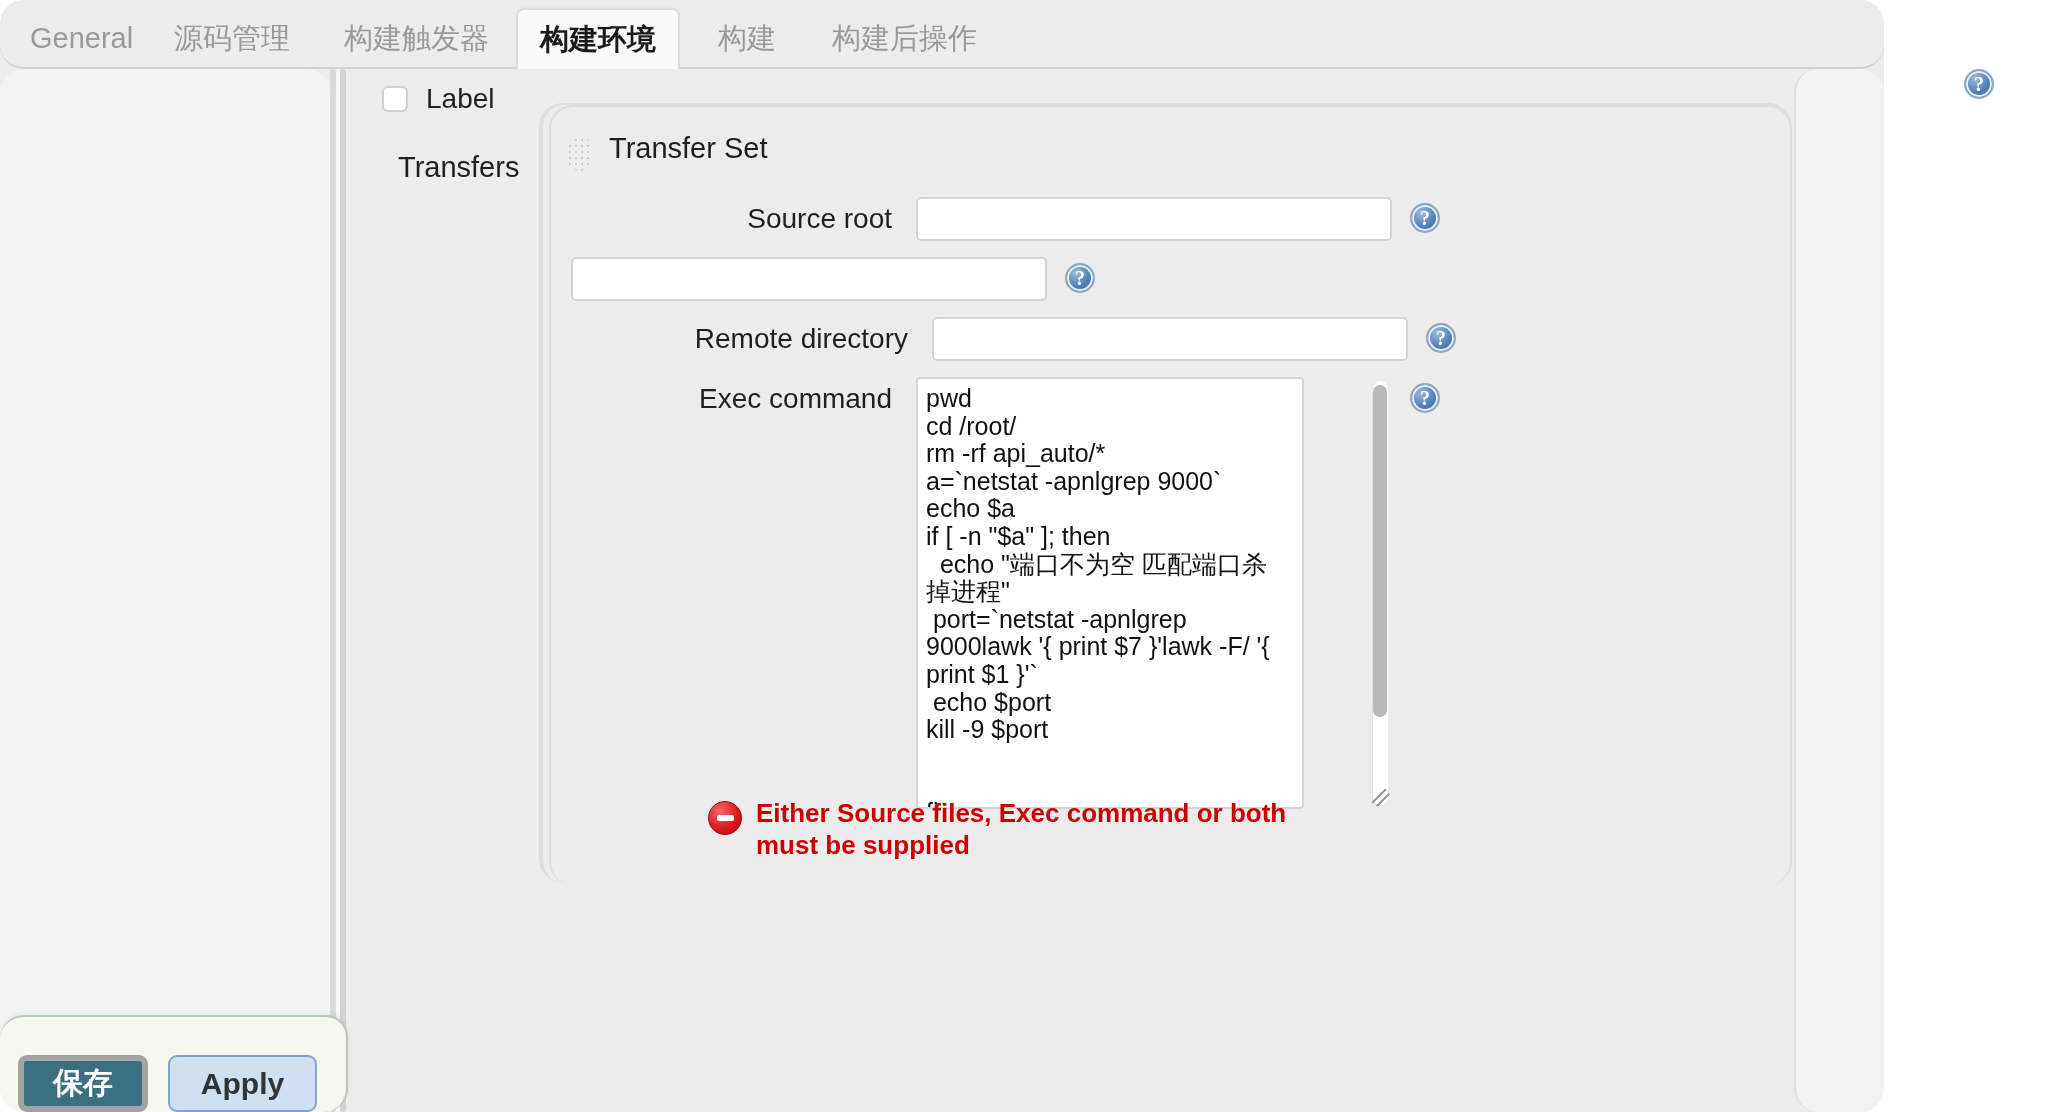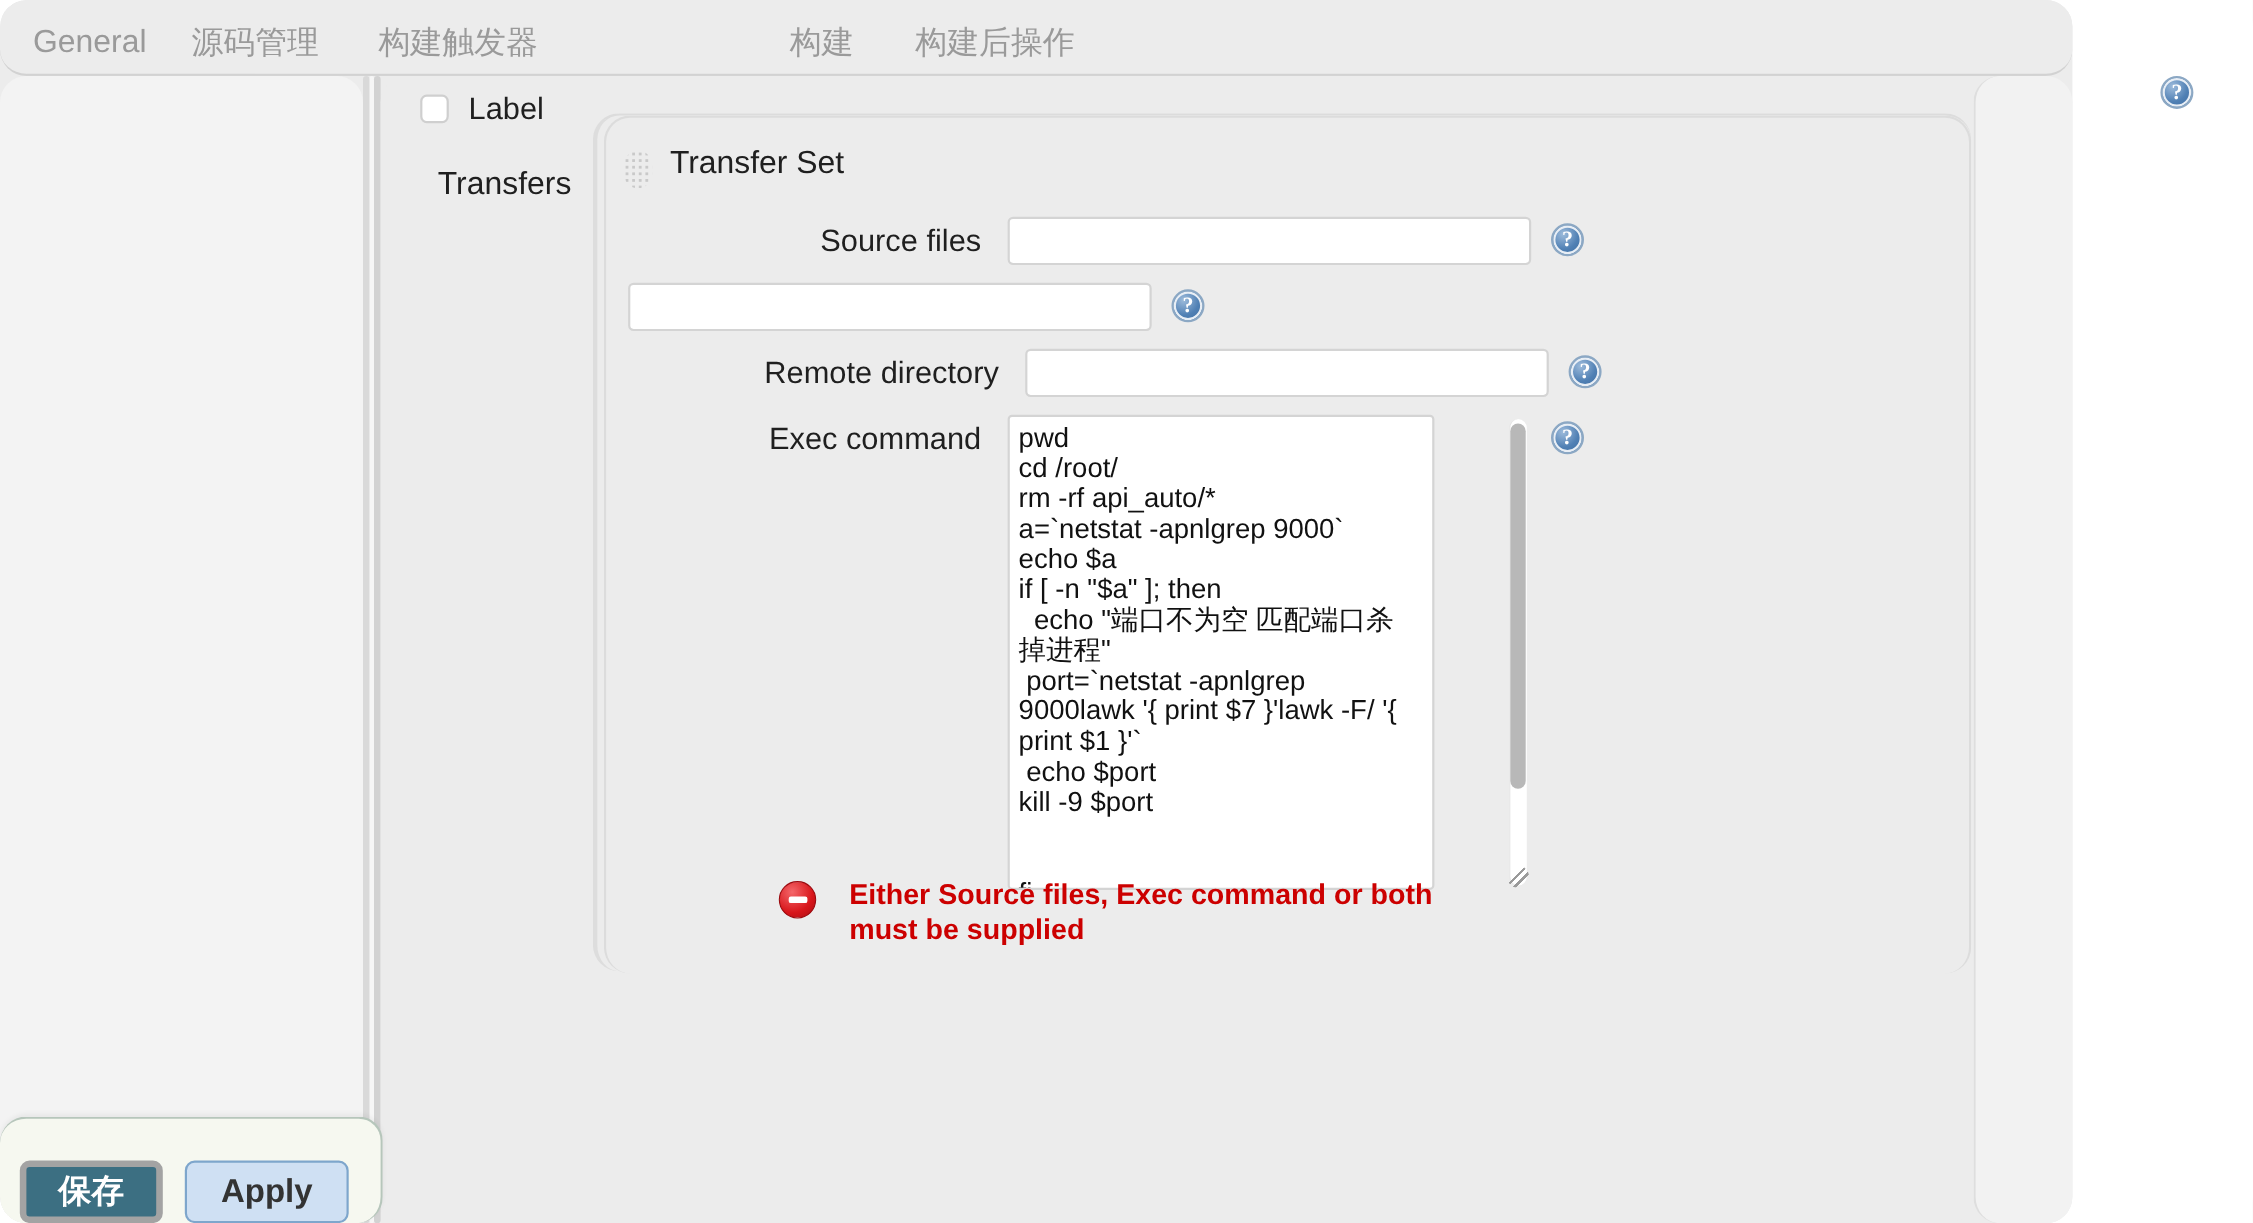--- a/index.html
+++ b/index.html
@@ -222,21 +222,21 @@
     width: 20px; height: 20px;
     background:
       linear-gradient(135deg, transparent 0 42%, #9a9a9a 42% 50%, transparent 50% 68%),
       linear-gradient(135deg, transparent 0 62%, #9a9a9a 62% 70%, transparent 70%);
     cursor: nwse-resize;
   }
 
   
   #error-row {
     position: absolute; left: 362px; top: 728px;
-    display: flex; align-items: flex-start; gap: 30px;
+    display: flex; align-items: flex-start; gap: 14px;
     width: 640px;
   }
   #error-icon {
     width: 34px; height: 34px; flex: none;
     margin-top: 4px;
     border-radius: 50%;
     background: radial-gradient(circle at 35% 28%, #f4676a 0%, #d8161b 60%, #a90d12 100%);
     border: 1px solid #9c0a0f;
     display: flex; align-items: center; justify-content: center;
   }
@@ -288,20 +288,21 @@
 </head>
 <body>
 
 <div id="page">
   <div id="app">
 
     <div id="tabbar">
       <div class="tab" style="left:8px;">General</div>
       <div class="tab" style="left:152px;">源码管理</div>
       <div class="tab" style="left:322px;">构建触发器</div>
+      <div class="tab active" style="left:516px;">构建环境</div>
       <div class="tab" style="left:696px;">构建</div>
       <div class="tab" style="left:810px;">构建后操作</div>
     </div>
 
     <div id="left-gutter"></div>
     <div id="gutter-rule-a"></div>
     <div id="gutter-rule-c"></div>
     <div id="gutter-rule-b"></div>
 
     <div id="right-rail"></div>
@@ -317,21 +318,21 @@
 
       <div id="transfers-label">Transfers</div>
 
       <div id="transfer-outer">
         <div id="transfer-inner">
 
           <div id="grip"></div>
           <div id="transfer-set-title">Transfer Set</div>
 
           <div class="row" id="row-source">
-            <div class="row-label">Source files</div>
+            <div class="row-label">Source root</div>
             <input class="text-input" type="text" value="" style="">
             <div class="help row-help">?</div>
           </div>
 
           <div class="row" id="row-prefix">
             <input class="text-input" type="text" value="" style="">
             <div class="help row-help">?</div>
           </div>
 
           <div class="row" id="row-remote">

